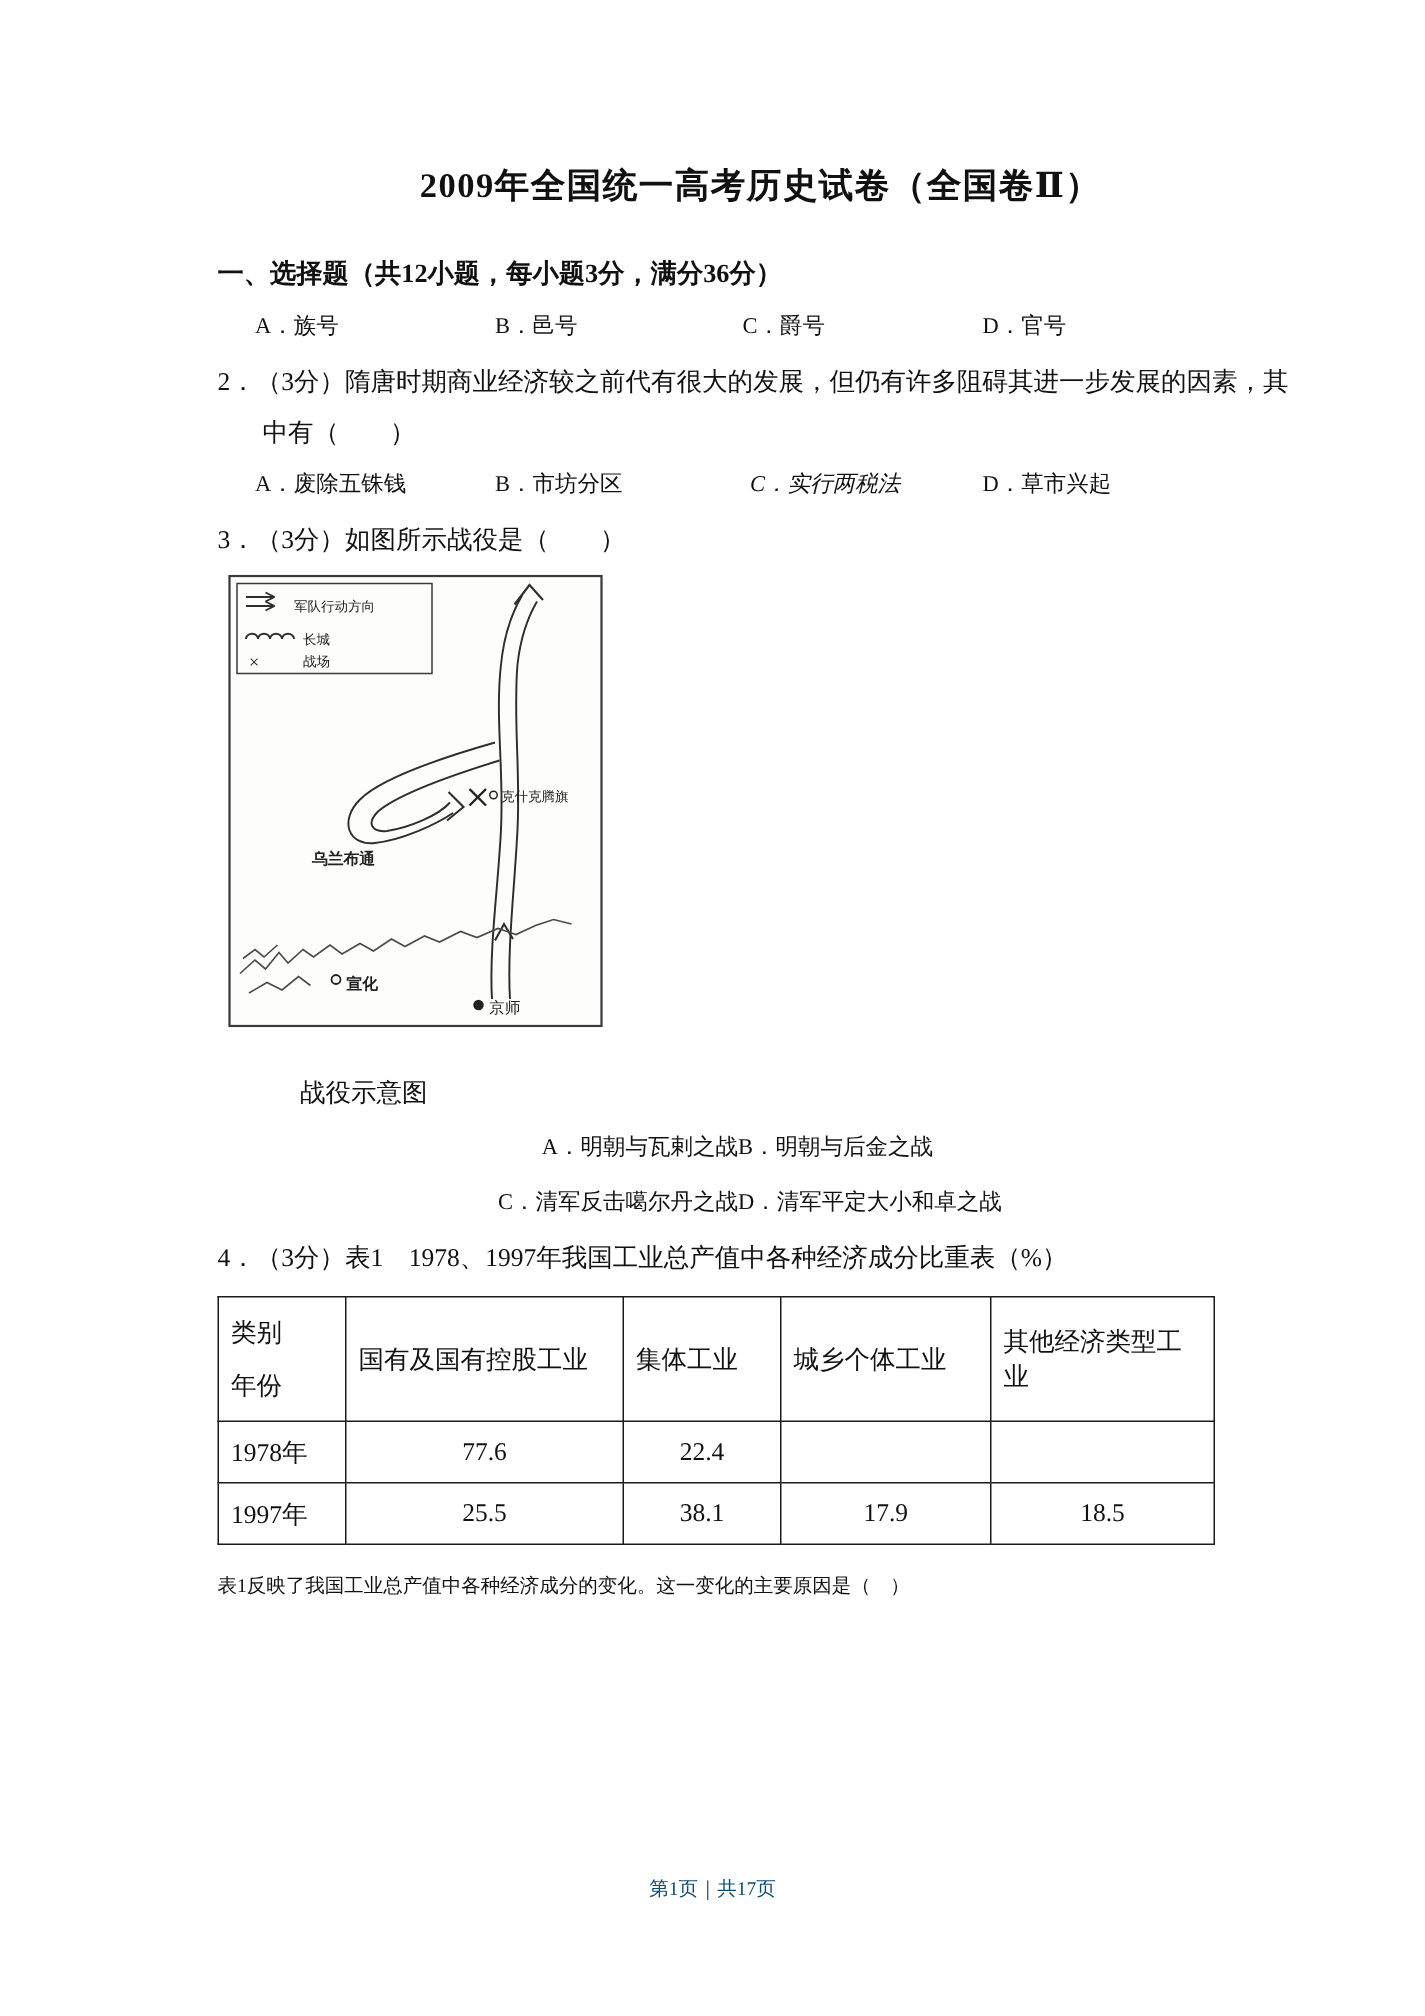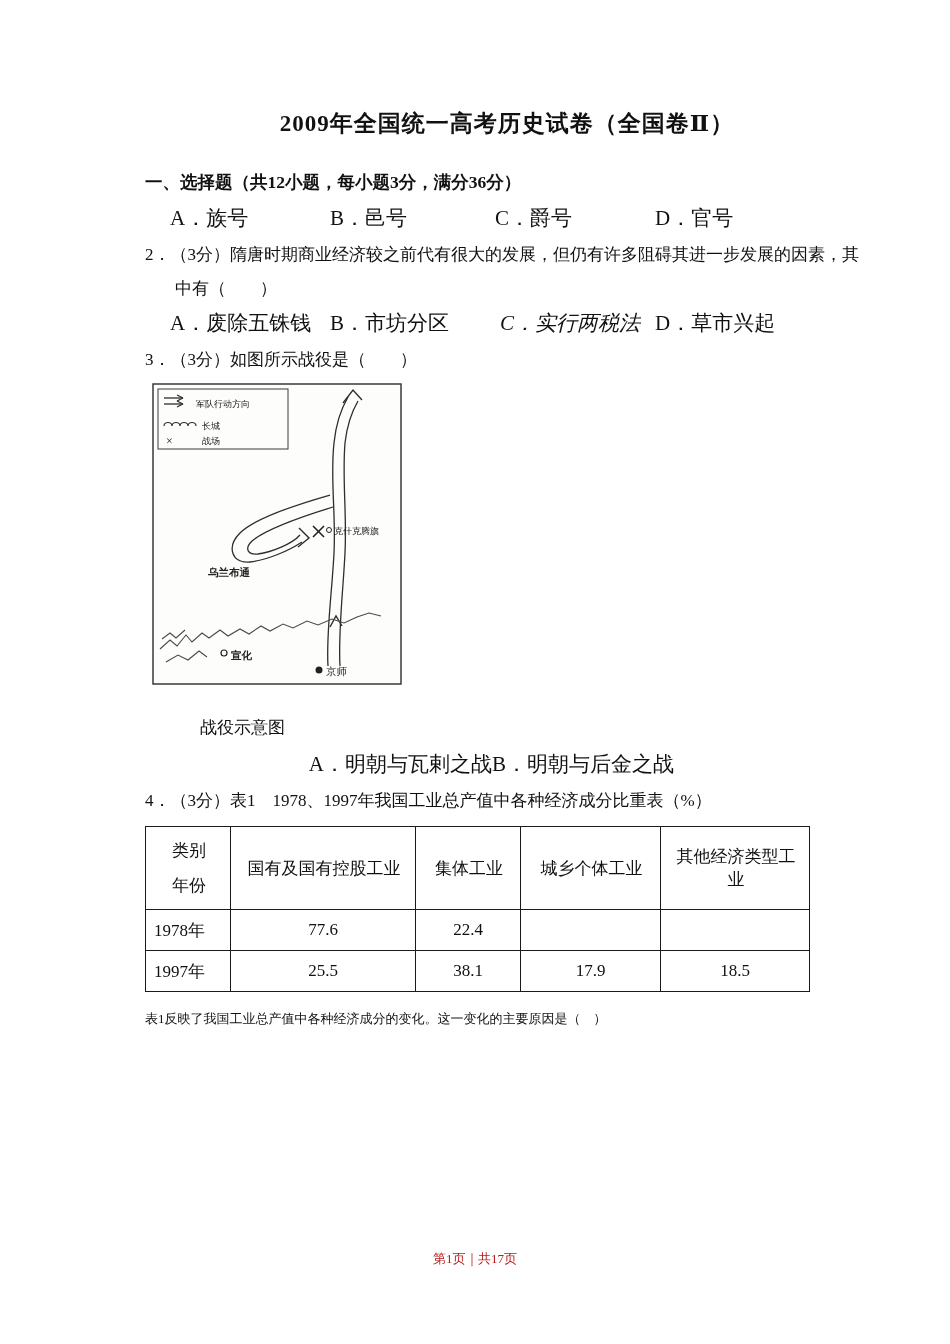--- a/index.html
+++ b/index.html
@@ -2,34 +2,34 @@
 <html><head>
 <meta charset="utf-8">
 <style>
   html,body{margin:0;padding:0;background:#ffffff;}
   body{font-family:"Liberation Serif","DejaVu Serif",serif;color:#111;}
   .page{position:relative;width:950px;height:1344px;background:#fff;box-sizing:border-box;
         padding:108px 81px 0 145px;overflow:hidden;}
   .title{text-align:center;font-size:23px;font-weight:bold;margin:0 0 26px 0;letter-spacing:1px;}
   .section{font-size:17.5px;font-weight:bold;line-height:34px;margin:0 0 2px 0;}
   .qtext{font-size:17px;line-height:34px;margin:2px 0 0 0;padding-left:30px;text-indent:-30px;}
-  .opts{display:flex;padding-left:25px;font-size:21px;line-height:34px;margin:0 0 3px 0;}
+  .opts{display:flex;padding-left:25px;font-size:15px;line-height:34px;margin:0 0 3px 0;}
   .opts span{white-space:nowrap;}
   .w160{width:160px;} .w165{width:165px;} .w170{width:170px;} .w155{width:155px;font-style:italic;} .w320{width:322px;text-align:right;}
   .figure{margin:6px 0 0 7px;}
   .figcaption{font-size:17px;line-height:34px;margin:22px 0 2px 55px;}
   .q4-table{border-collapse:collapse;margin:8px 0 10px 0;width:665px;table-layout:fixed;font-size:17px;}
   .q4-table td{border:1.5px solid #1a1a1a;padding:0 6px;height:40px;}
-  .q4-table tr.head td{height:70px;vertical-align:middle;text-align:center;padding-left:8px;}
+  .q4-table tr.head td{height:70px;vertical-align:middle;text-align:left;padding-left:8px;}
   .q4-table td.corner{padding:6px 6px 6px 8px;}
   .corner-wrap{display:flex;flex-direction:column;justify-content:space-between;height:58px;}
   .q4-table td.yr{text-align:left;padding-left:8px;font-family:Liberation Serif, serif;}
   .q4-table td.num{text-align:center;}
   .after{font-size:13px;line-height:34px;margin:4px 0 0 0;}
-  .footer{position:absolute;left:0;right:0;bottom:76px;text-align:center;font-size:13px;color:#b91c1c;}
+  .footer{position:absolute;left:0;right:0;bottom:76px;text-align:center;font-size:13px;color:#0c4a6e;}
   svg text{font-family:"Liberation Serif","DejaVu Serif",serif;fill:#222;}
 </style>
 </head>
 <body>
 
 <div class="page">
 
   <h1 class="title">2009年全国统一高考历史试卷（全国卷Ⅱ）</h1>
 
   <div class="section">一、选择题（共12小题，每小题3分，满分36分）</div>
@@ -113,20 +113,24 @@
         <text x="174" y="292" font-size="10.5">京师</text>
       </svg>
     </div>
 
     <div class="figcaption">战役示意图</div>
 
     <div class="opts">
       <span class="w320">A．明朝与瓦剌之战</span>
       <span>B．明朝与后金之战</span>
     </div>
+    <div class="opts">
+      <span class="w320">C．清军反击噶尔丹之战</span>
+      <span>D．清军平定大小和卓之战</span>
+    </div>
   </div>
 
   <div>
     <p class="qtext">4．（3分）表1　1978、1997年我国工业总产值中各种经济成分比重表（%）</p>
 
     <table class="q4-table">
       <colgroup>
         <col style="width:85px">
           <col style="width:185px">
           <col style="width:105px">

